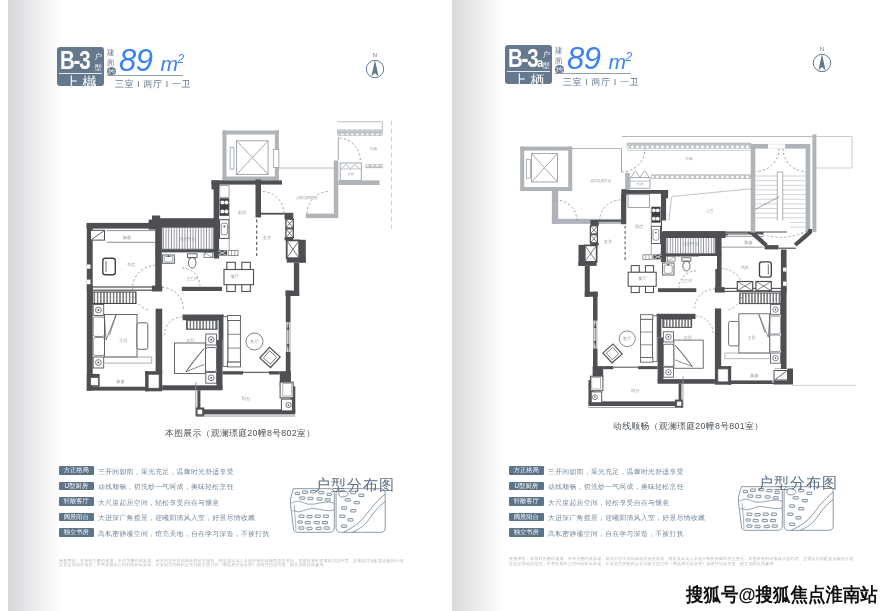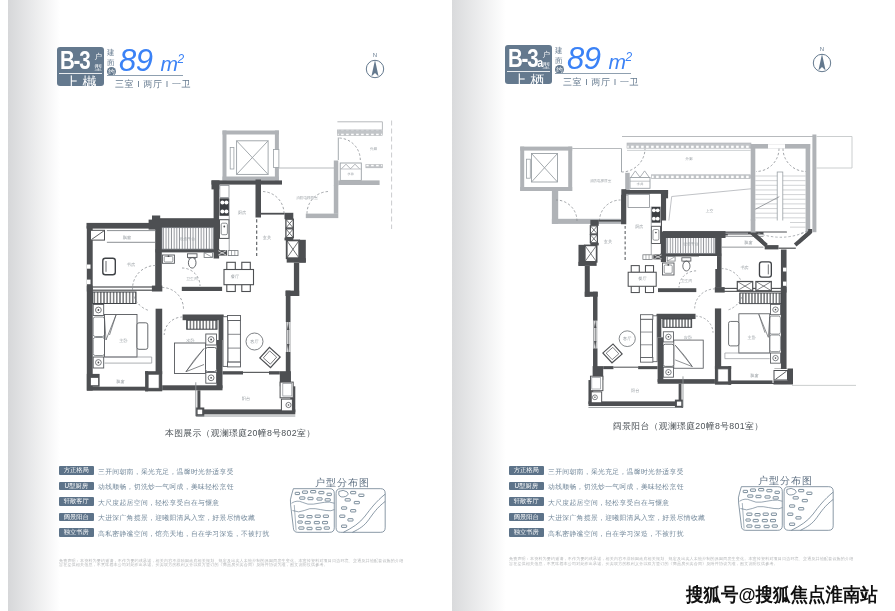--- a/index.html
+++ b/index.html
@@ -17,21 +17,21 @@
 .area{position:absolute;left:62px;top:-4.5px;font-size:31px;color:#3b82f6;letter-spacing:-0.5px;white-space:nowrap;font-style:italic;}
 .area .m{font-size:21px;}
 .area sup{font-size:12px;}
 .hline{position:absolute;left:50px;top:27.8px;width:76px;height:1px;background:#8fa0b0;}
 .rooms{position:absolute;left:50px;top:30.5px;font-size:9px;color:#64798e;letter-spacing:0.6px;margin-left:8px;}
 .feat{position:absolute;width:420px;}
 .frow{position:relative;height:15.6px;}
 .ftag{position:absolute;left:0;top:0;width:34.5px;height:8.6px;background:#5d7389;color:#fff;font-size:6.3px;text-align:center;line-height:8.9px;border-radius:1px;}
 .ftxt{position:absolute;left:39px;top:0.6px;font-size:6.8px;color:#73889a;letter-spacing:0.35px;}
 .cap{position:absolute;font-size:8.8px;color:#4d5358;letter-spacing:0.35px;}
-.dtitle{position:absolute;font-size:10px;color:#5c6e80;letter-spacing:1px;}
+.dtitle{position:absolute;font-size:15px;color:#5c6e80;letter-spacing:1px;}
 .disc{position:absolute;width:345px;font-size:4px;color:#b4b6b8;line-height:4.6px;letter-spacing:0.2px;}
 .wm{position:absolute;left:686px;top:582px;font-size:19px;font-weight:bold;color:#101010;white-space:nowrap;letter-spacing:-0.2px;transform:scaleX(0.92);transform-origin:0 50%;
 text-shadow:-1.5px 0 0 #fff,1.5px 0 0 #fff,0 -1.5px 0 #fff,0 1.5px 0 #fff,1px 1px 0 #fff,-1px 1px 0 #fff,1px -1px 0 #fff,-1px -1px 0 #fff;
 letter-spacing:0px;}
 </style>
 </head>
 <body>
 <div id="page">
 
 <div class="abs" style="left:8px;top:0;width:52px;height:611px;background:linear-gradient(90deg,#d6d7d9,#ffffff);"></div>
@@ -77,21 +77,21 @@
 </svg>
 
 <svg class="abs" style="left:807px;top:38px" width="30" height="40" viewBox="0 0 30 40">
   <text x="15" y="12.5" font-size="6" fill="#64798e" text-anchor="middle" font-family="Liberation Sans">N</text>
   <circle cx="15" cy="25" r="8.7" fill="none" stroke="#64798e" stroke-width="1"></circle>
   <path d="M15 16 L18.6 32.4 L15 29 L11.4 32.4 Z" fill="#64798e"></path>
 </svg>
 
 <div class="cap" style="left:165px;top:427.5px;text-align:right;">本图展示（观澜璟庭20幢8号802室）</div>
 
-<div class="cap" style="left:613px;top:421px;">阔景阳台（观澜璟庭20幢8号801室）</div>
+<div class="cap" style="left:613px;top:421px;">动线顺畅（观澜璟庭20幢8号801室）</div>
 
 <div class="feat" style="left:59px;top:466px;">
   <div class="frow">
         <span class="ftag">方正格局</span>
         <span class="ftxt">三开间朝南，采光充足，温馨时光舒适享受</span>
       </div>
   <div class="frow">
         <span class="ftag">U型厨房</span>
         <span class="ftxt">动线顺畅，切洗炒一气呵成，美味轻松烹饪</span>
       </div>

